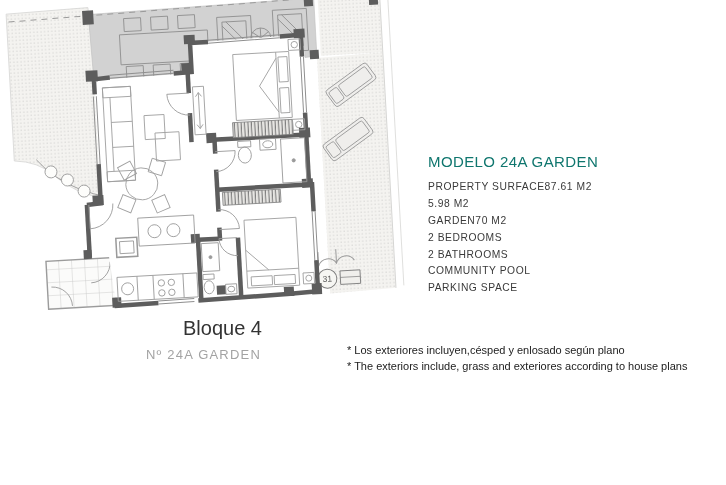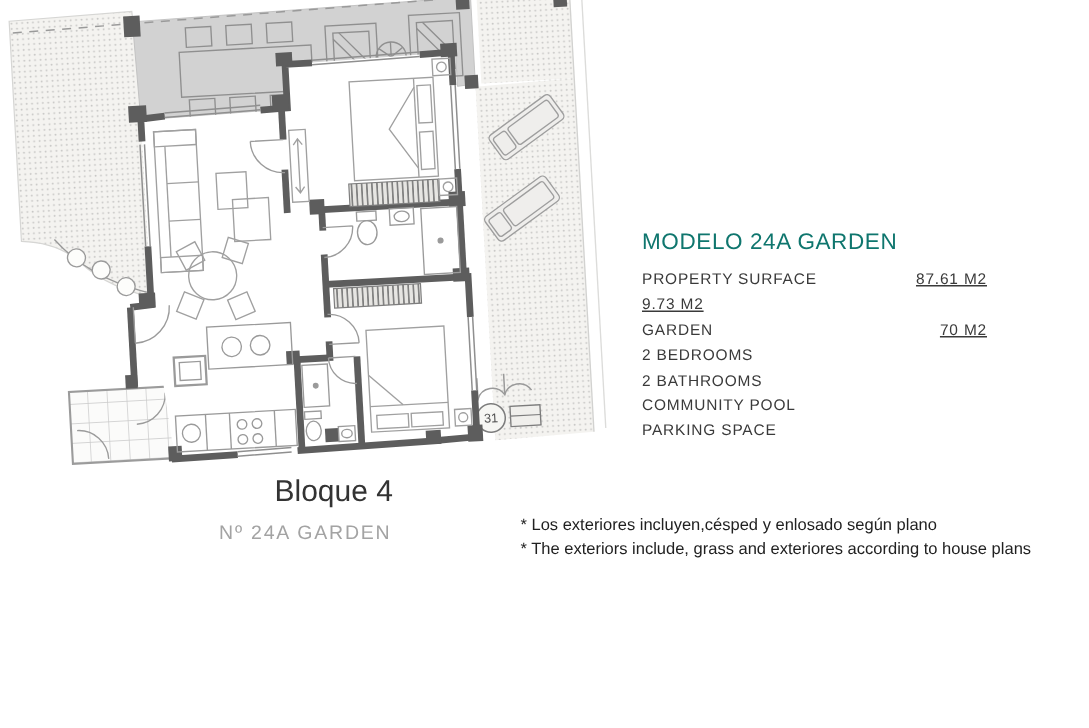--- a/index.html
+++ b/index.html
@@ -6,23 +6,23 @@
   #stage{
     position:relative;width:726px;height:485px;background:#ffffff;overflow:hidden;
     font-family:"Liberation Sans", sans-serif;
   }
   
   #plan-wrap{position:absolute;left:0;top:0;width:410px;height:322px;}
   
   #info-panel{position:absolute;left:428px;top:153px;width:230px;}
   #info-title{font-size:15px;font-weight:400;letter-spacing:.4px;color:#0f766e;}
   #spec-rows{margin-top:11px;}
-  .spec-row{display:flex;justify-content:space-between;align-items:baseline;
+  .spec-row{display:flex;justify-content:flex-start;align-items:baseline;
     font-size:10.3px;letter-spacing:.55px;color:#3a3a3a;margin-bottom:5.9px;}
-  .spec-row .val{text-align:right;white-space:nowrap;text-decoration:underline;}
+  .spec-row .val{text-align:right;white-space:nowrap;}
   
   #block-caption{position:absolute;left:183px;top:317px;font-size:20px;color:#333;}
   #unit-caption{position:absolute;left:146px;top:347px;font-size:13px;color:#a3a3a3;letter-spacing:1.2px;}
   
   #footnotes{position:absolute;left:347px;top:343px;font-size:11px;color:#212121;line-height:15.5px;}
   svg text{font-family:"Liberation Sans", sans-serif;}
 </style>
 </head>
 <body>
 
@@ -301,21 +301,21 @@
   </div>
 
   <div id="info-panel">
     <div id="info-title">MODELO 24A GARDEN</div>
     <div id="spec-rows">
       <div class="spec-row">
         <span class="lbl">PROPERTY SURFACE</span>
         <span class="val">87.61 M2</span>
       </div>
       <div class="spec-row">
-        <span class="val">9.73 M2</span>
+        <span class="val">5.98 M2</span>
       </div>
       <div class="spec-row">
         <span class="lbl">GARDEN</span>
         <span class="val">70 M2</span>
       </div>
       <div class="spec-row">
         <span class="lbl">2 BEDROOMS</span>
         <span class="val"></span>
       </div>
       <div class="spec-row">

